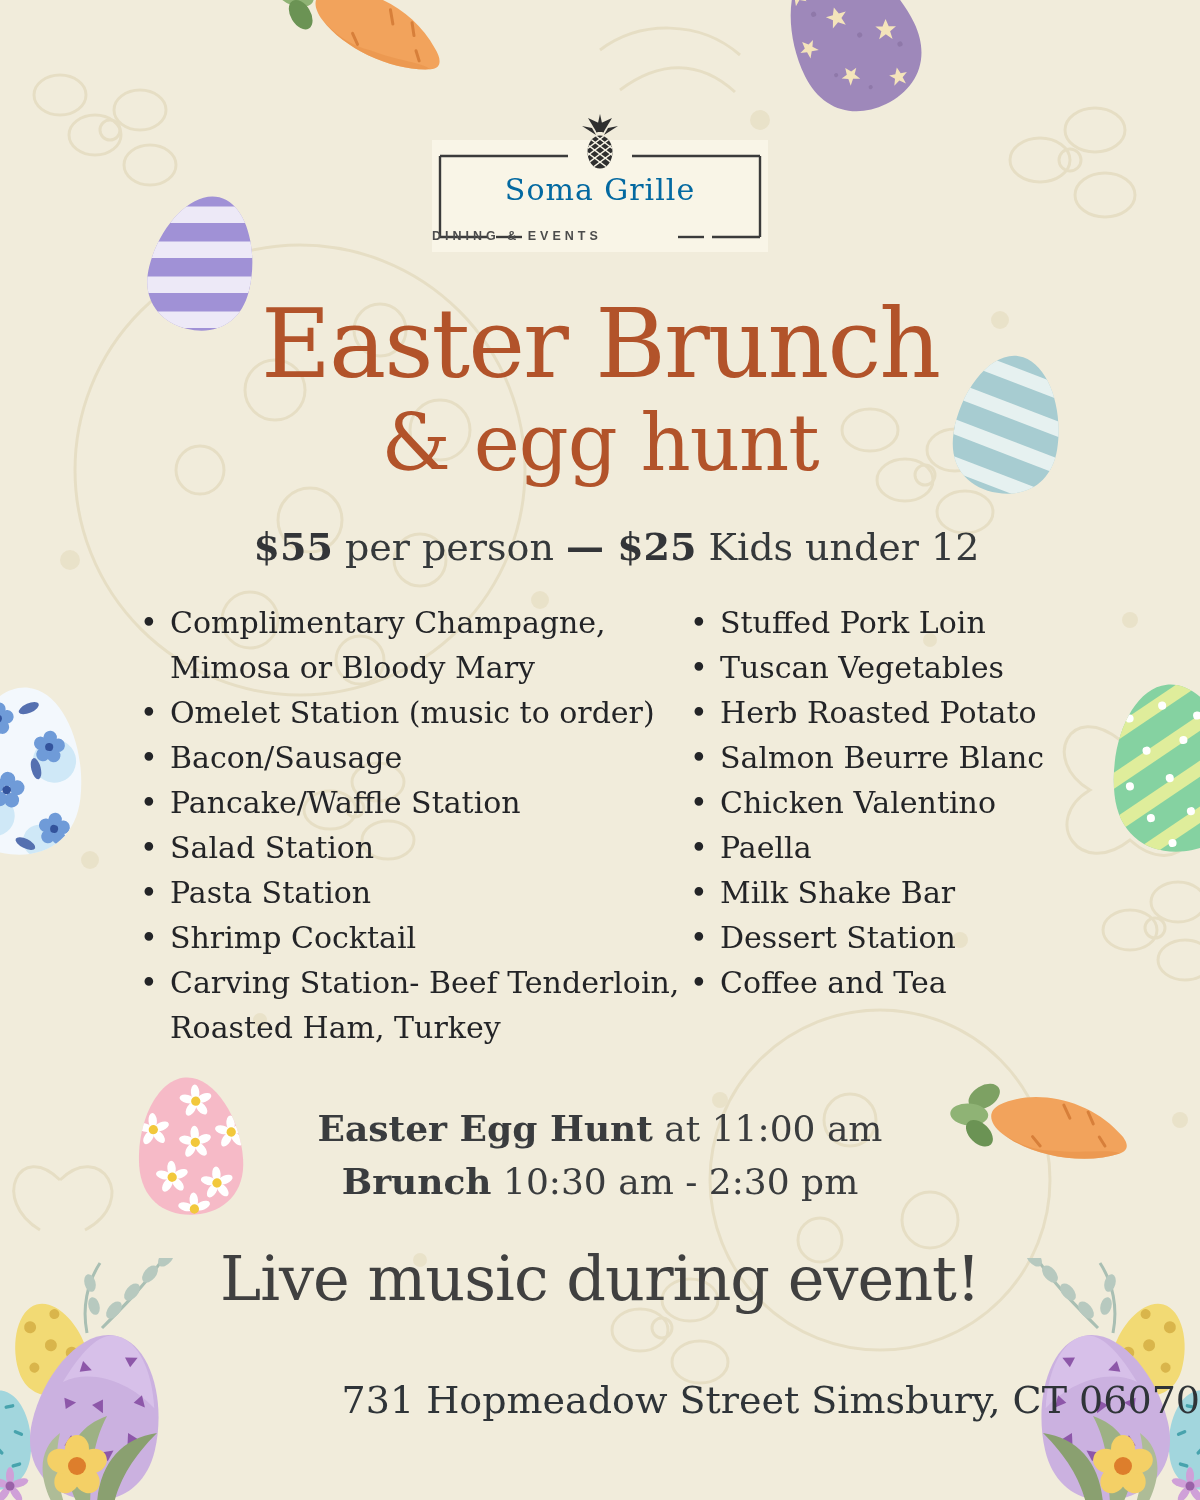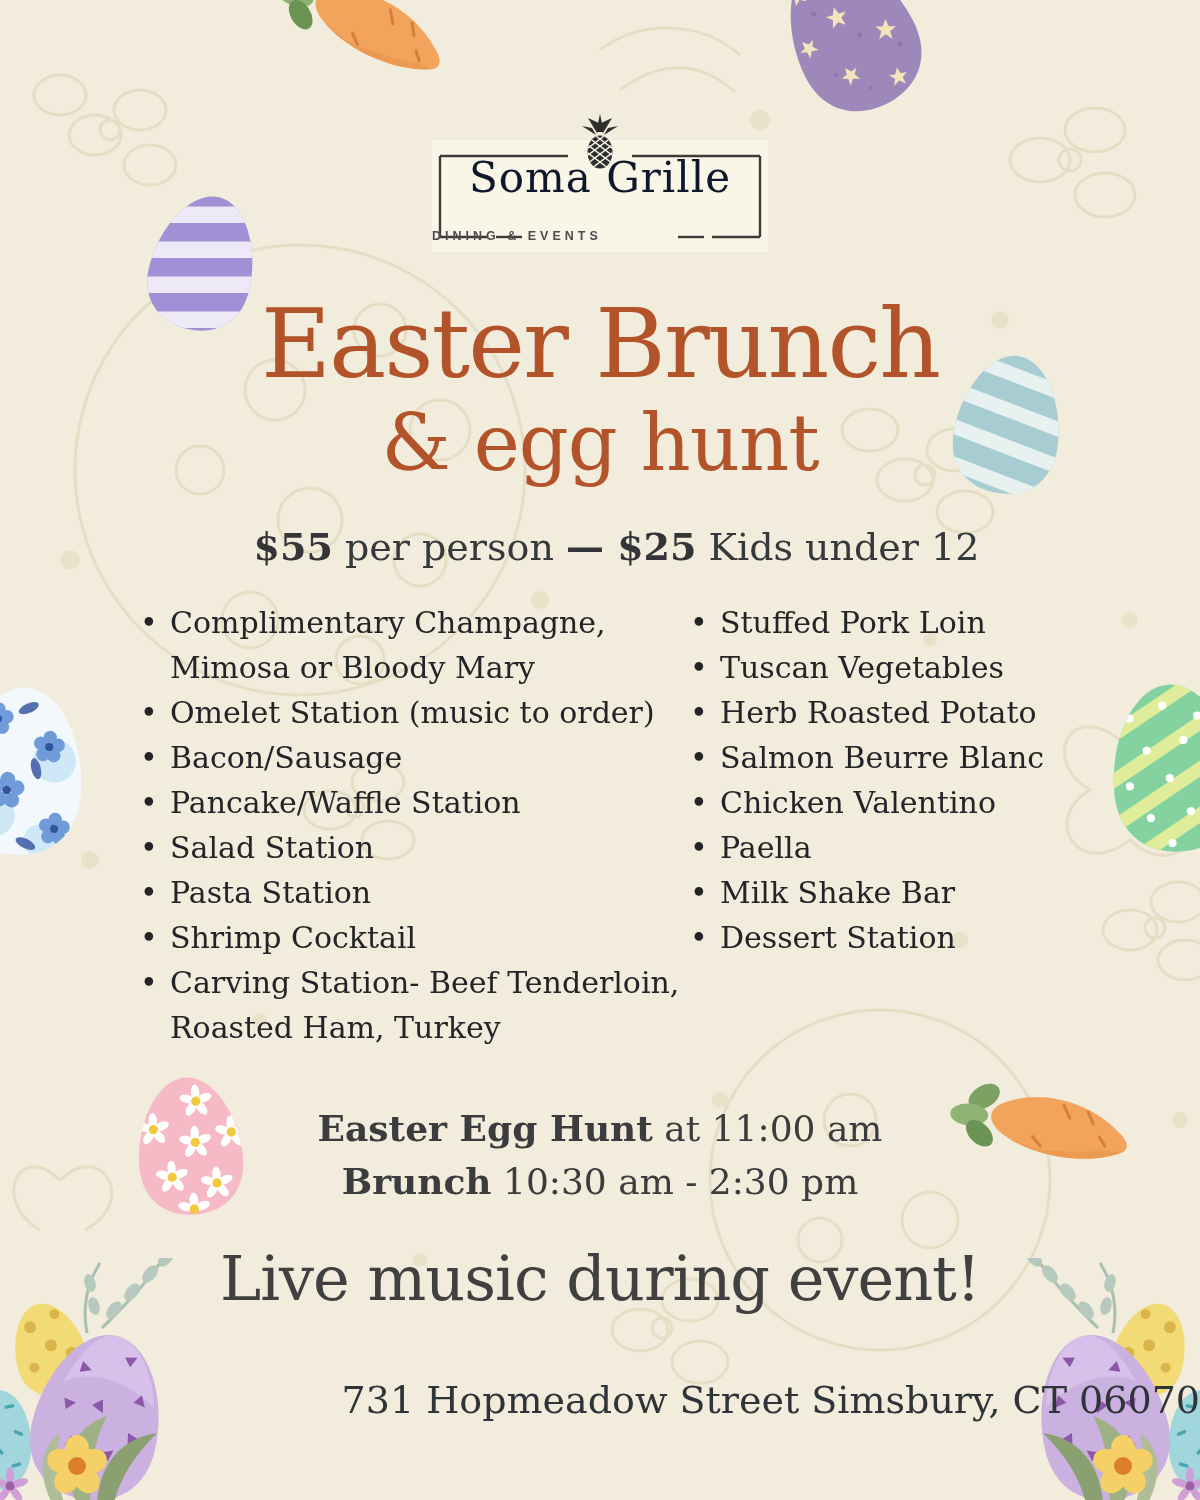--- a/index.html
+++ b/index.html
@@ -16,22 +16,22 @@
   .deco{position:absolute;z-index:1;}
   
   .content{position:absolute;inset:0;z-index:2;}
   .logo-box{
     position:absolute;left:50%;top:140px;transform:translateX(-50%);
     width:336px;height:112px;background:#f9f5e7;
   }
   .logo-frame{position:absolute;inset:0;}
   .pineapple{position:absolute;left:50%;top:-28px;transform:translateX(-50%);}
   .brand{
-    position:absolute;top:12px;left:0;right:0;text-align:center;
-    font-size:42px;line-height:52px;color:#0f172a;letter-spacing:1px;
+    position:absolute;top:24px;left:0;right:0;text-align:center;
+    font-size:30px;line-height:52px;color:#0369a1;letter-spacing:1px;
   }
   .tagline{
     position:absolute;top:89px;left:0;right:0;text-align:left;
     font-family:"Liberation Sans", sans-serif;
     font-size:12.5px;letter-spacing:4px;color:#4c4c4c;font-weight:600;
   }
   .title-block{position:absolute;top:288px;left:0;right:0;text-align:center;color:#b2532a;}
   .title-line1{font-size:96px;line-height:112px;letter-spacing:-2px;font-weight:400;}
   .title-line2{font-size:78px;line-height:86px;letter-spacing:-1px;font-weight:400;}
   .price-line{
@@ -626,20 +626,21 @@
       </div>
       <div class="menu-col-right">
         <div class="menu-item">Stuffed Pork Loin</div>
         <div class="menu-item">Tuscan Vegetables</div>
         <div class="menu-item">Herb Roasted Potato</div>
         <div class="menu-item">Salmon Beurre Blanc</div>
         <div class="menu-item">Chicken Valentino</div>
         <div class="menu-item">Paella</div>
         <div class="menu-item">Milk Shake Bar</div>
         <div class="menu-item">Dessert Station</div>
+        <div class="menu-item">Coffee and Tea</div>
       </div>
     </div>
 
     <div class="schedule">
       <div><b>Easter Egg Hunt</b><span> at 11:00 am</span></div>
       <div><b>Brunch</b><span> 10:30 am - 2:30 pm</span></div>
     </div>
 
     <div class="live-music">Live music during event!</div>
 

